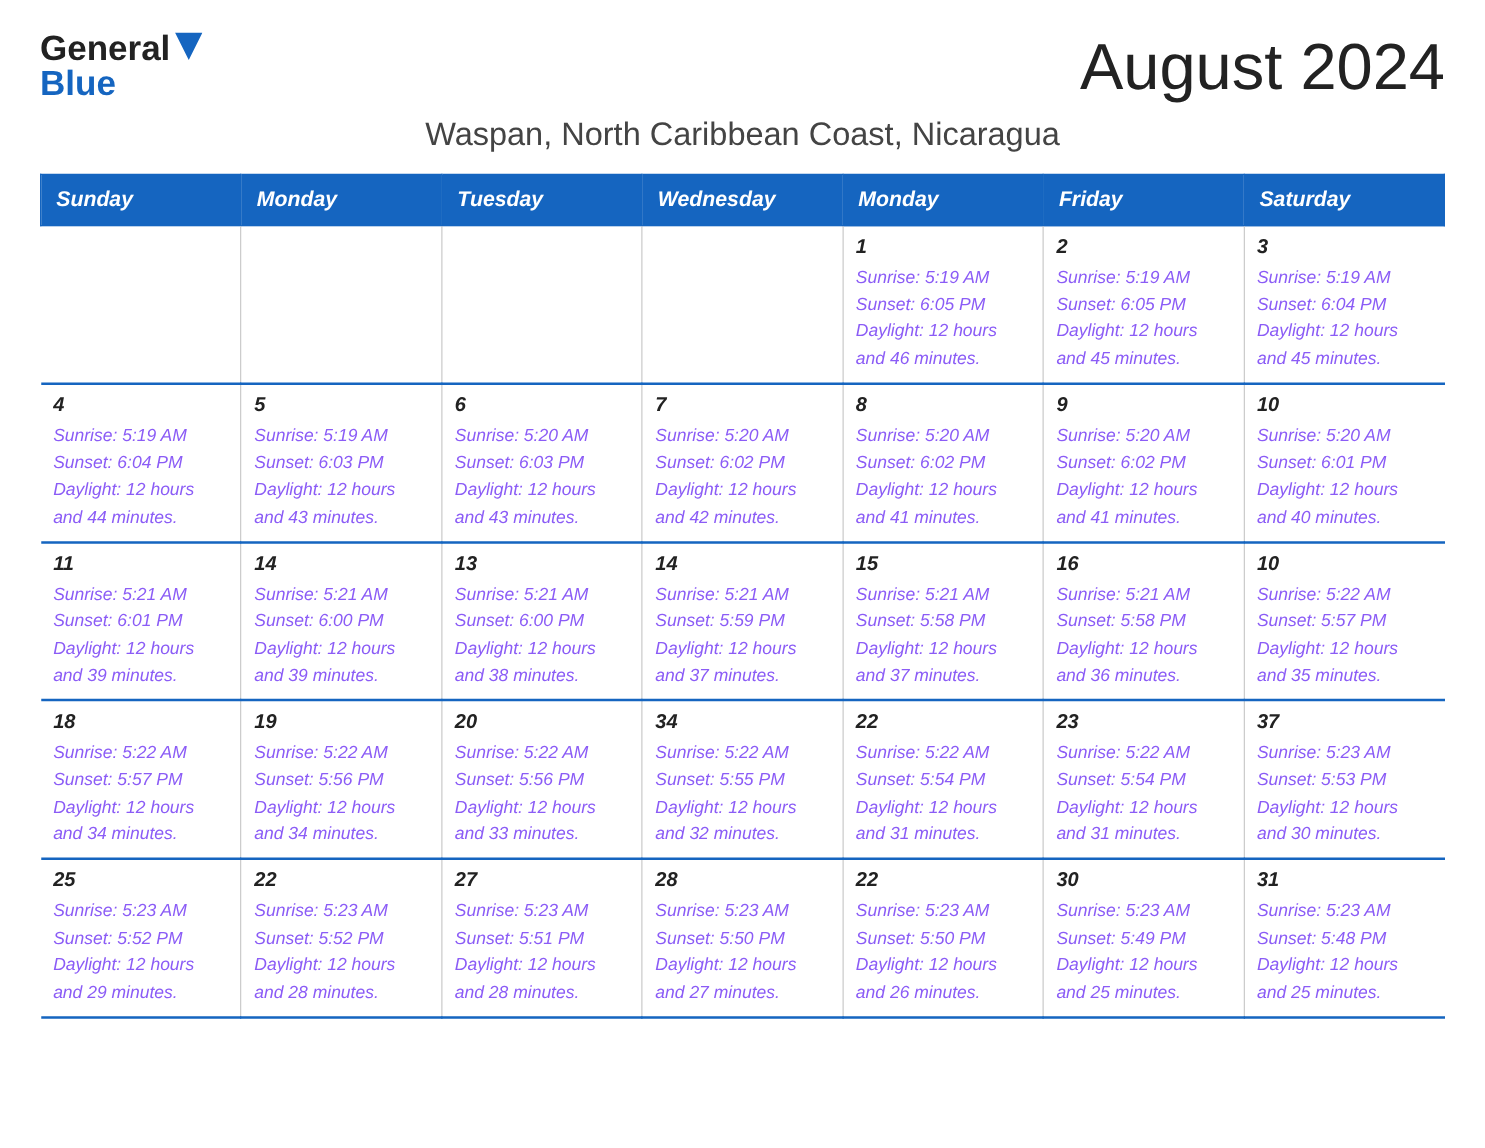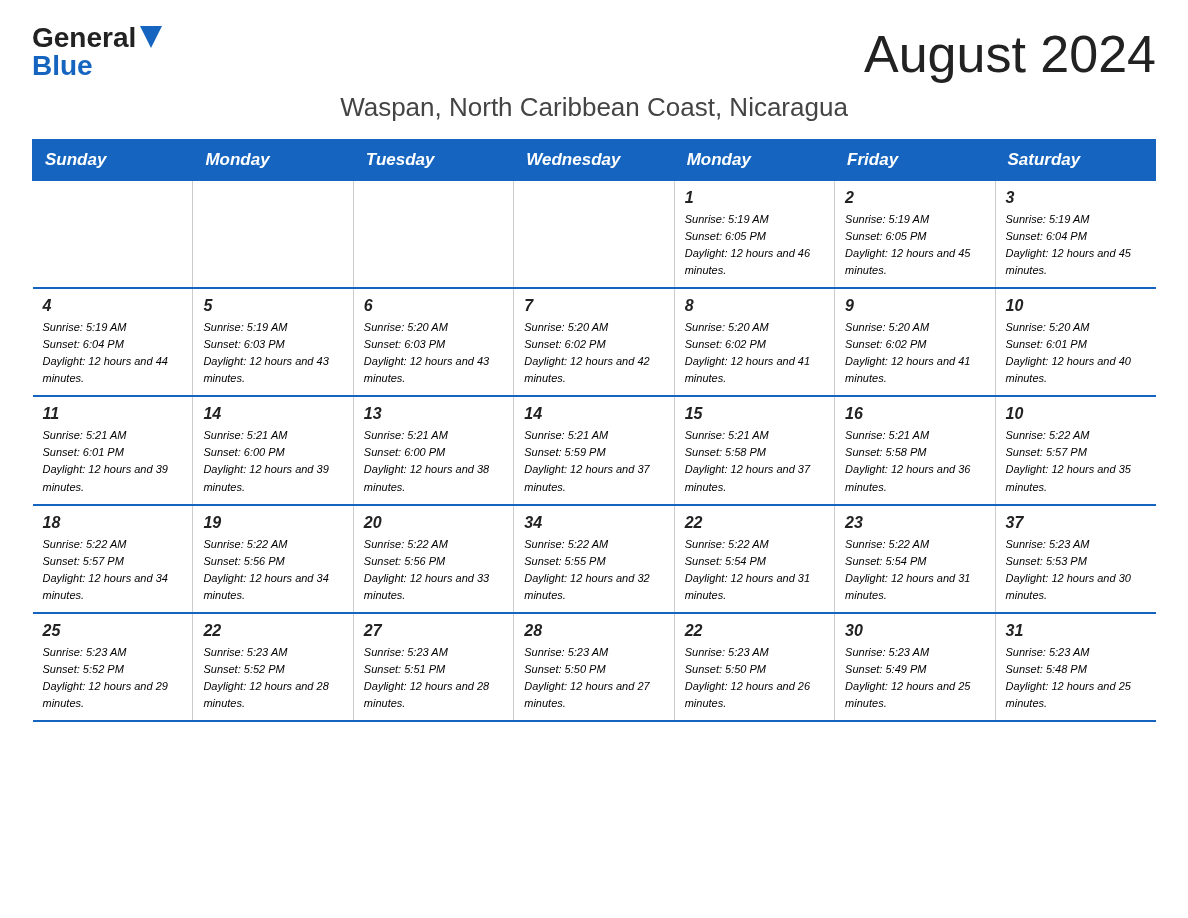--- a/index.html
+++ b/index.html
@@ -78,23 +78,23 @@
     .calendar tbody td:last-child {
       border-right: none;
     }
     .day-num {
       font-size: 16px;
       font-weight: bold;
       display: block;
       margin-bottom: 4px;
     }
     .day-info {
-      font-size: 11px;
+      font-size: 14px;
       line-height: 1.55;
-      color: #000000;
+      color: #8b5cf6;
     }
     .empty-cell {
       background: #fff;
     }
   </style>
 </head>
 <body>
 
 <div class="header-top">
   <div class="logo">

